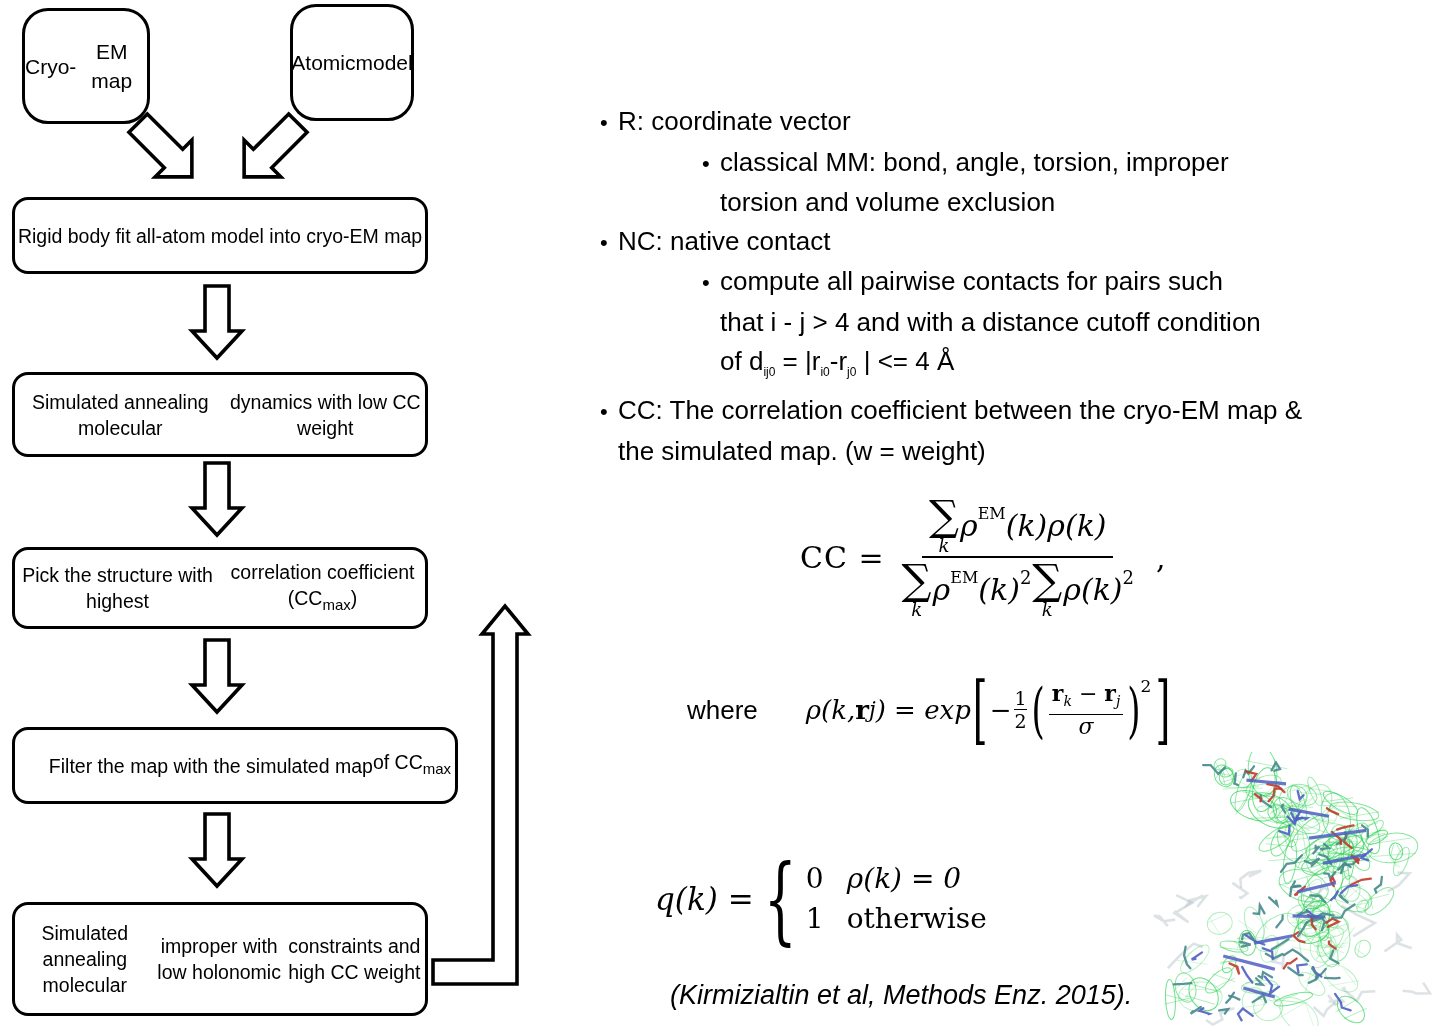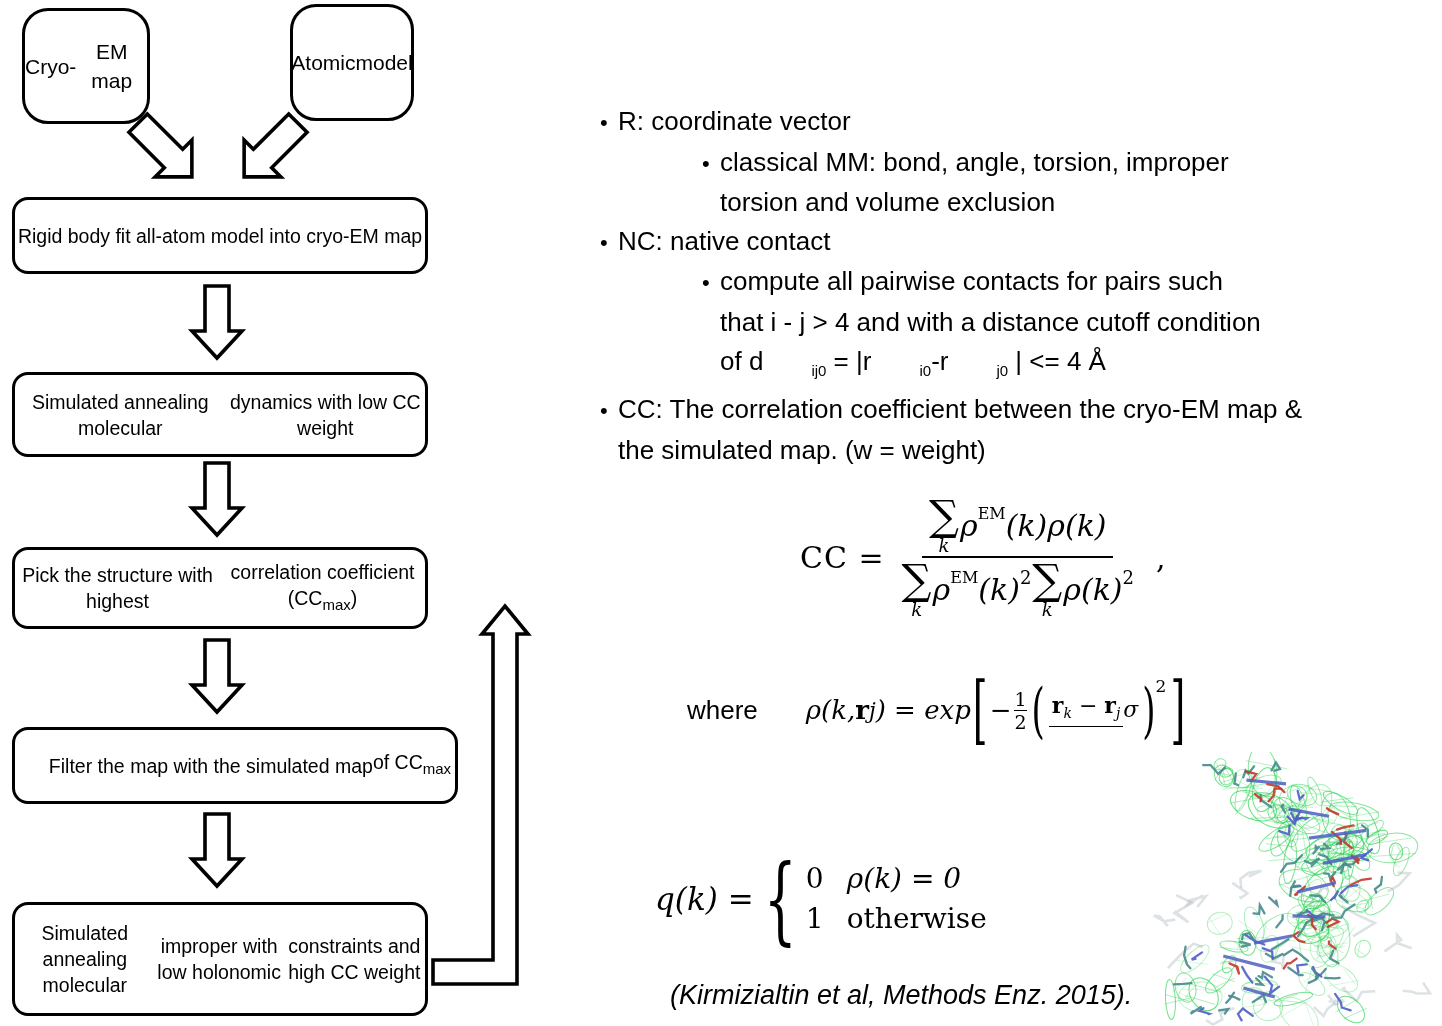--- a/index.html
+++ b/index.html
@@ -24,21 +24,21 @@
   #title-eq{position:absolute;left:741px;top:16px;width:520px;text-align:center;
             font-size:33px;line-height:44px;white-space:nowrap;}
   #title-eq sup{font-size:20px;}
   #bullets{position:absolute;left:600px;top:102px;width:842px;font-size:26px;line-height:38.6px;}
   #bullets .line{white-space:nowrap;}
   #bullets .dot{display:inline-block;width:18px;font-size:22px;}
   .l1{padding-left:0;}
   .l1c{padding-left:18px;}
   .l2{padding-left:102px;}
   .l2c{padding-left:120px;}
-  #bullets sub{font-size:15px;margin-left:48px;}
+  #bullets sub{font-size:12px;}
   
   .math{font-family:"DejaVu Serif","Liberation Serif",serif;}
   .mi{font-style:italic;}
   .up{font-style:normal;}
   #cc-eq{position:absolute;left:800px;top:468px;height:178px;display:flex;align-items:center;
          font-size:30px;}
   #cc-eq .lhs{margin-right:10px;letter-spacing:1px;}
   .frac{display:inline-flex;flex-direction:column;align-items:center;}
   .frac .num,.frac .den{display:flex;align-items:center;justify-content:center;padding:0 6px;}
   .frac .num{border-bottom:2px solid #000;padding-bottom:2px;}
@@ -50,21 +50,21 @@
   .sq{font-size:18px;position:relative;top:-12px;}
   #cc-eq .comma{margin-left:16px;}
   #where-row{position:absolute;left:687px;top:660px;height:100px;display:flex;align-items:center;}
   #where-row .wlabel{font-size:26px;margin-right:48px;}
   .rho-eq{display:inline-flex;align-items:center;font-size:26px;}
   .tallb{font-size:38px;transform:scaleY(1.95);display:inline-block;margin:0 2px;font-weight:400;}
   .tallp{font-size:34px;transform:scaleY(1.75);display:inline-block;margin:0 2px;}
   .sfrac{display:inline-flex;flex-direction:column;align-items:center;font-size:19px;
          line-height:20px;margin:0 3px;}
   .sfrac .fb{width:100%;border-top:1.8px solid #000;height:0;margin:1px 0;}
-  .mfrac{display:inline-flex;align-items:center;font-size:22px;
+  .mfrac{display:inline-flex;flex-direction:column;align-items:center;font-size:22px;
          line-height:24px;margin:0 2px;}
   .mfrac .mnum{border-bottom:1.8px solid #000;padding:0 3px 1px;}
   .mfrac sub{font-size:14px;}
   .pw{font-size:17px;position:relative;top:-24px;left:-2px;}
   #mask-label{position:absolute;left:618px;top:810px;font-size:26.5px;white-space:nowrap;}
   #q-eq{position:absolute;left:655px;top:846px;height:106px;display:flex;align-items:center;
         font-size:31px;}
   #q-eq .brace{font-size:52px;transform:scaleY(1.85);display:inline-block;margin:0 8px 0 10px;}
   .cases{display:inline-flex;flex-direction:column;}
   .case-row{display:flex;gap:22px;font-size:28px;line-height:40px;align-items:baseline;}

